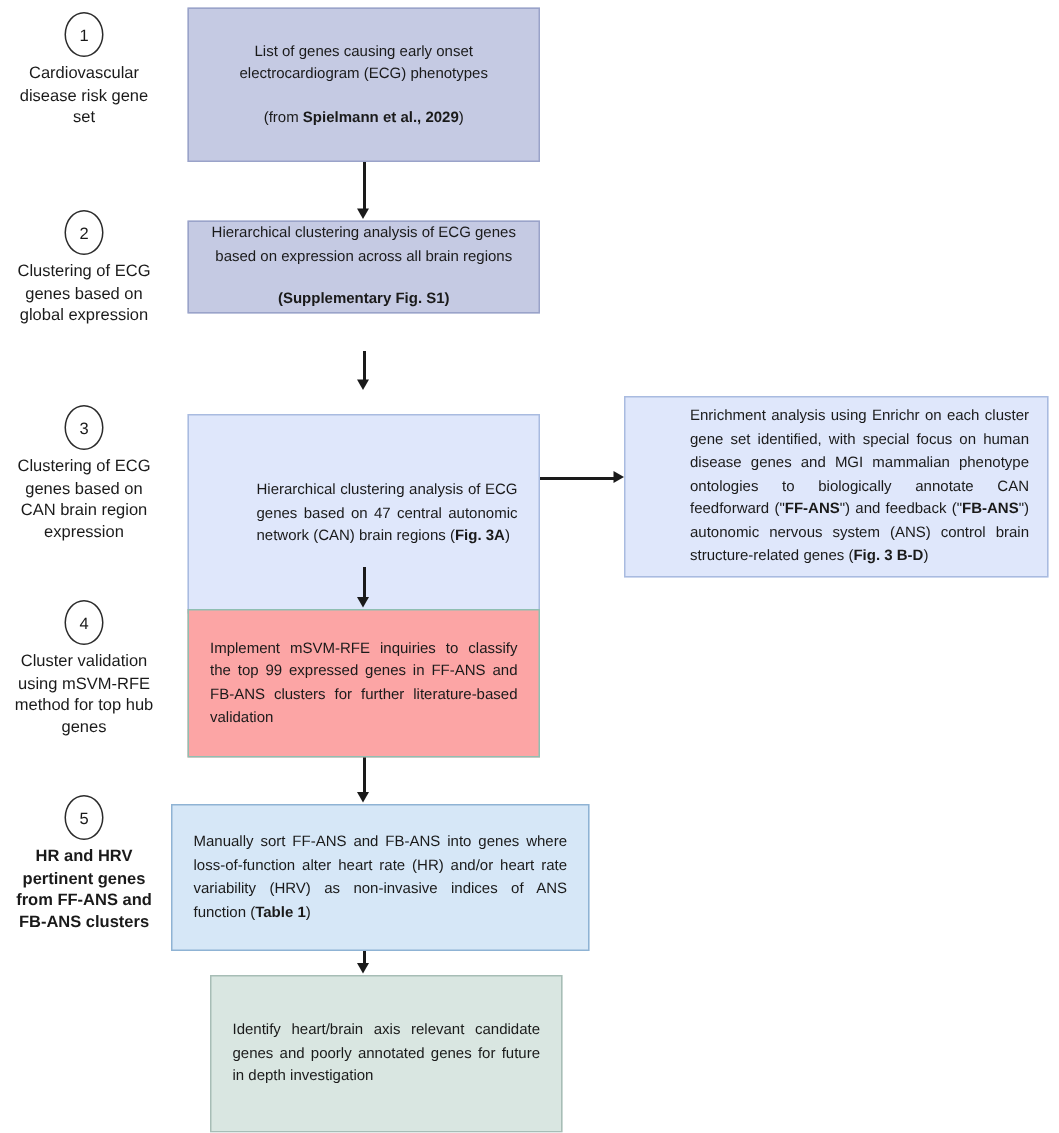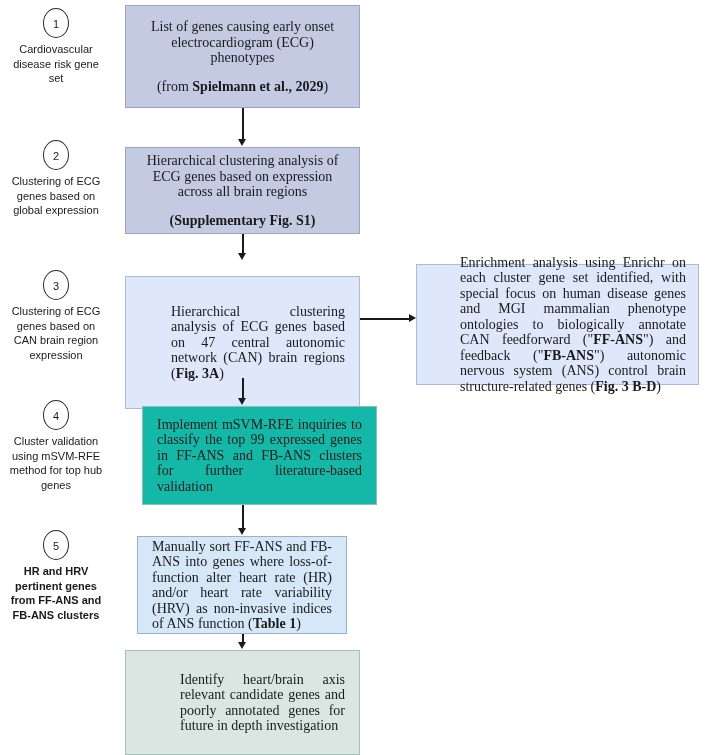--- a/index.html
+++ b/index.html
@@ -47,35 +47,34 @@
   .box {
     position: absolute;
     box-sizing: border-box;
     display: flex;
     align-items: center;
     border-width: 1px;
     border-style: solid;
   }
   .box-text {
     width: 100%;
-    font-size: 14px;
+    font-size: 10px;
     line-height: 15.5px;
     color: #1a1a1a;
     padding: 0 14px;
-    font-family: Liberation Serif, serif;
   }
   .box-text.center { text-align: center; }
   .box-text.justify { text-align: justify; text-align-last: left; }
   .box-text p { margin: 0; }
   .box-text p + p { margin-top: 13px; }
 
   .c-periwinkle { background: #c5cae3; border-color: #9aa3c9; }
   .c-lightblue  { background: #dfe7fb; border-color: #a9bbe0; padding-left: 31px; }
   .c-blue       { background: #d6e7f7; border-color: #8fb3d4; }
-  .c-teal       { background: #14b8a6; border-color: #8fbfb2; margin-left: 17px; }
+  .c-teal       { background: #fca5a5; border-color: #8fbfb2; }
   .c-greygreen  { background: #d9e6e1; border-color: #a7bdb6; }
 
   
   .v-line {
     position: absolute;
     width: 1.6px;
     background: #1a1a1a;
   }
   .v-arrow {
     position: absolute;
@@ -128,21 +127,21 @@
 <div class="box c-periwinkle" style="left:125px; top:5px; width:235px; height:103px;">
   <div class="box-text center">
     <p>List of genes causing early onset electrocardiogram (ECG) phenotypes</p>
     <p><span>(from </span><b>Spielmann et al., 2029</b><span>)</span></p>
   </div>
 </div>
 
 <div class="v-line" style="left:242px; top:108px; height:32px;"></div>
 <div class="v-arrow" style="left:238px; top:139px;"></div>
 
-<div class="box c-periwinkle" style="left:125px; top:147px; width:235px; height:87px;justify-content:flex-end;">
+<div class="box c-periwinkle" style="left:125px; top:147px; width:235px; height:62px;justify-content:flex-end;">
   <div class="box-text center">
     <p>Hierarchical clustering analysis of ECG genes based on expression across all brain regions</p>
     <p><b>(Supplementary Fig. S1)</b></p>
   </div>
 </div>
 
 <div class="v-line" style="left:242px; top:234px; height:20px;"></div>
 <div class="v-arrow" style="left:238px; top:253px;"></div>
 
 <div class="box c-lightblue" style="left:125px; top:276px; width:235px; height:133px;">
@@ -165,26 +164,26 @@
 
 <div class="box c-teal" style="left:125px; top:406px; width:235px; height:99px;">
   <div class="box-text justify">
     <p>Implement mSVM-RFE inquiries to classify the top 99 expressed genes in FF-ANS and FB-ANS clusters for further literature-based validation</p>
   </div>
 </div>
 
 <div class="v-line" style="left:242px; top:505px; height:24px;"></div>
 <div class="v-arrow" style="left:238px; top:528px;"></div>
 
-<div class="box c-blue" style="left:137px; top:536px; width:210px; height:98px;">
+<div class="box c-blue" style="left:114px; top:536px; width:279px; height:98px;">
   <div class="box-text justify">
     <p><span>Manually sort FF-ANS and FB-ANS into genes where loss-of-function alter heart rate (HR) and/or heart rate variability (HRV) as non-invasive indices of ANS function (</span><b>Table 1</b><span>)</span></p>
   </div>
 </div>
 
 <div class="v-line" style="left:242px; top:634px; height:9px;"></div>
 <div class="v-arrow" style="left:238px; top:642px;"></div>
 
-<div class="box c-greygreen" style="left:125px; top:650px; width:235px; height:105px;padding-left:40px;">
+<div class="box c-greygreen" style="left:140px; top:650px; width:235px; height:105px;">
   <div class="box-text justify">
     <p>Identify heart/brain axis relevant candidate genes and poorly annotated genes for future in depth investigation</p>
   </div>
 </div>
 
 </body></html>

